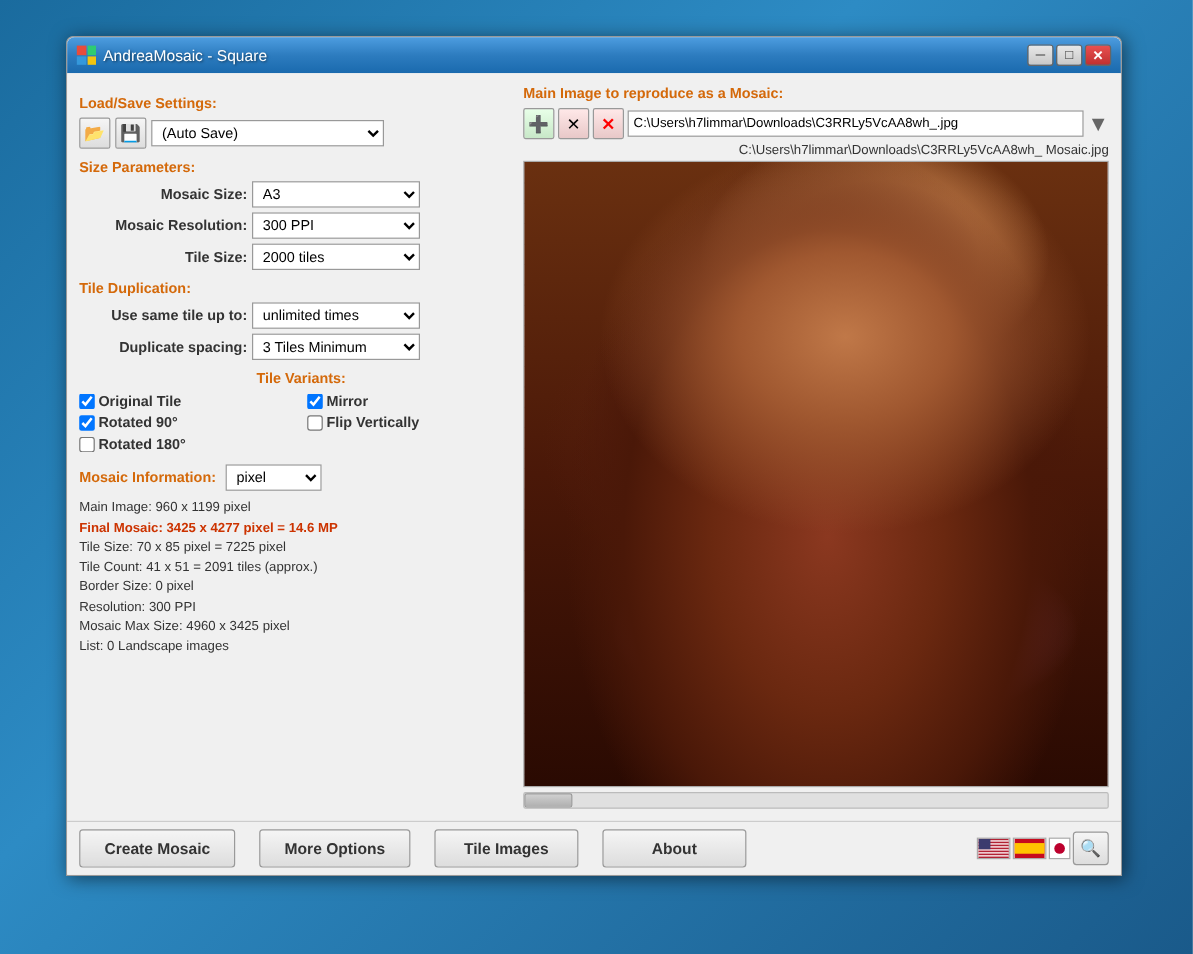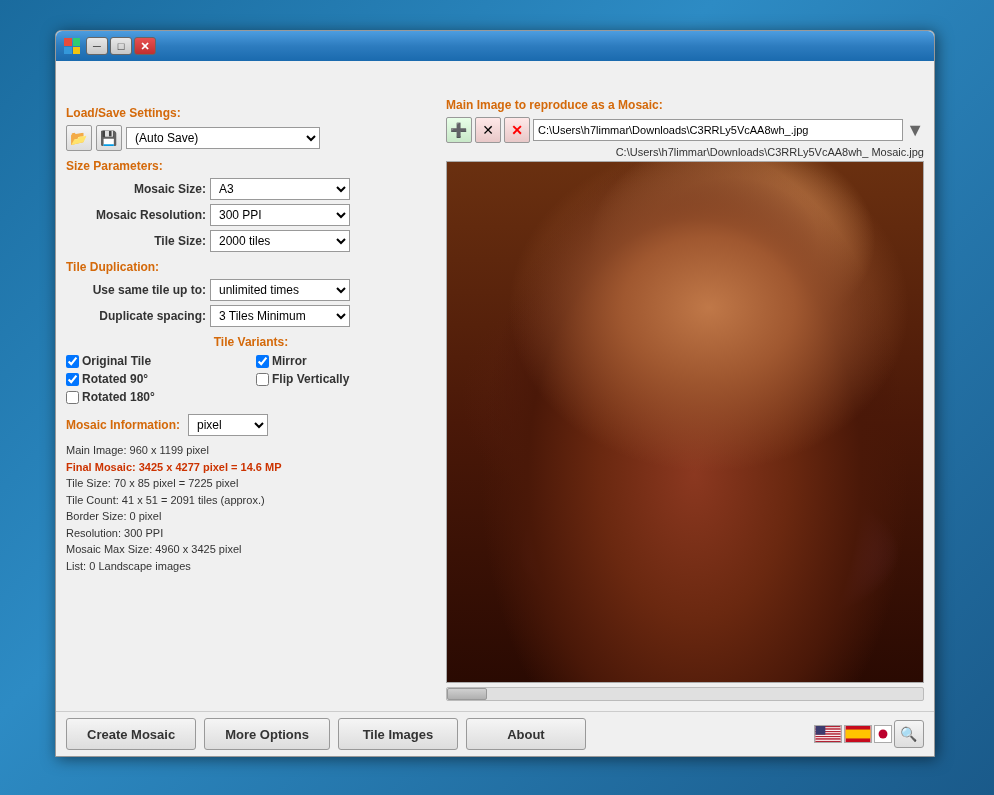--- a/index.html
+++ b/index.html
@@ -68,22 +68,20 @@
       font-size: 11px;
       font-weight: bold;
     }
     .btn-min { background: linear-gradient(to bottom, #e8e8e8, #c8c8c8); color: #333; }
     .btn-max { background: linear-gradient(to bottom, #e8e8e8, #c8c8c8); color: #333; }
     .btn-close { background: linear-gradient(to bottom, #e85050, #c03030); color: white; }
     .content {
       background: #f0f0f0;
       padding: 10px;
       display: flex;
-      gap: 10px;
-      margin-top: 27px;
     }
     .left-panel {
       width: 370px;
       flex-shrink: 0;
     }
     .right-panel {
       flex: 1;
     }
     .section-header {
       color: #d4690a;
@@ -189,21 +187,21 @@
       border: 1px solid #999;
       border-radius: 2px;
       margin-top: 0px;
     }
     .bottom-bar {
       background: #f0f0f0;
       border-top: 1px solid #ccc;
       padding: 6px 10px;
       display: flex;
       align-items: center;
-      gap: 8px;
+      gap: 20px;
     }
     .action-btn {
       height: 32px;
       padding: 0 20px;
       border: 1px solid #999;
       background: linear-gradient(to bottom, #f5f5f5, #ddd);
       cursor: pointer;
       font-size: 13px;
       font-weight: bold;
       color: #333;
@@ -260,20 +258,21 @@
 
 <div class="window">
 
   <div class="titlebar">
     <div class="titlebar-icon">
       <div></div>
         <div></div>
         <div></div>
         <div></div>
     </div>
+    <span class="titlebar-title">AndreaMosaic - Square</span>
     <div class="titlebar-controls">
       <div class="titlebar-btn btn-min">─</div>
       <div class="titlebar-btn btn-max">□</div>
       <div class="titlebar-btn btn-close">✕</div>
     </div>
   </div>
 
   <div class="content">
 
     <div class="left-panel">

